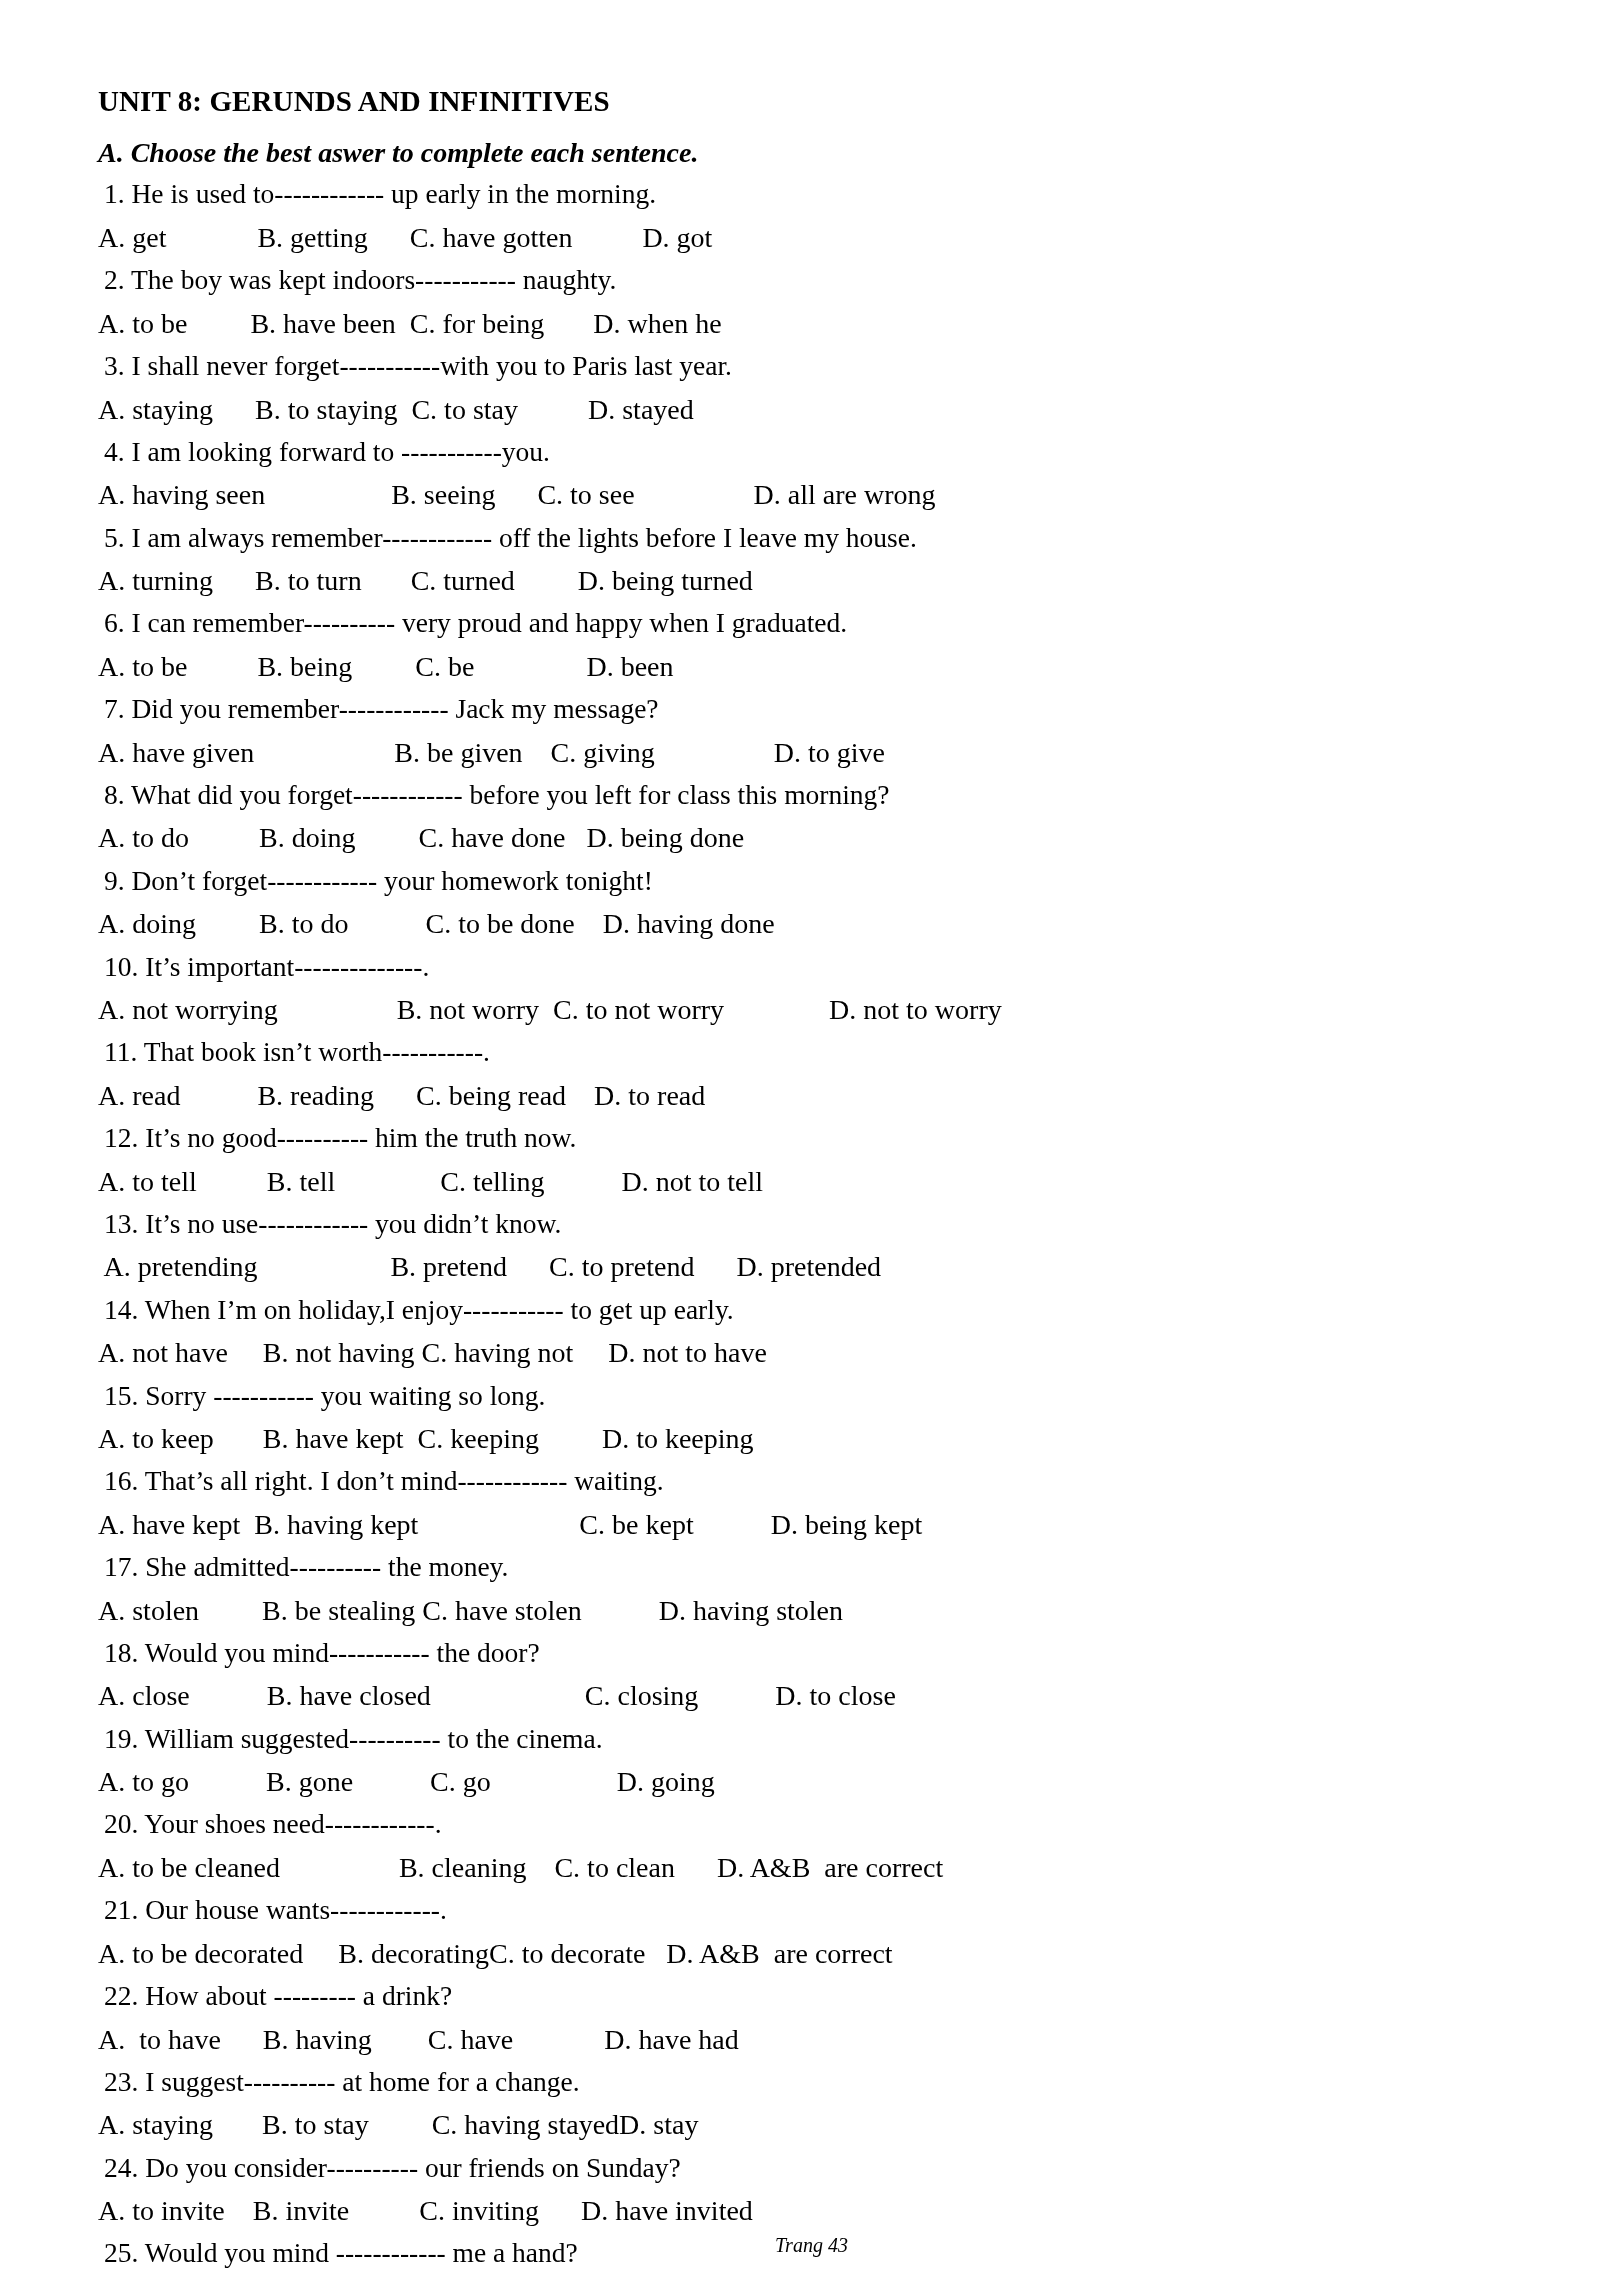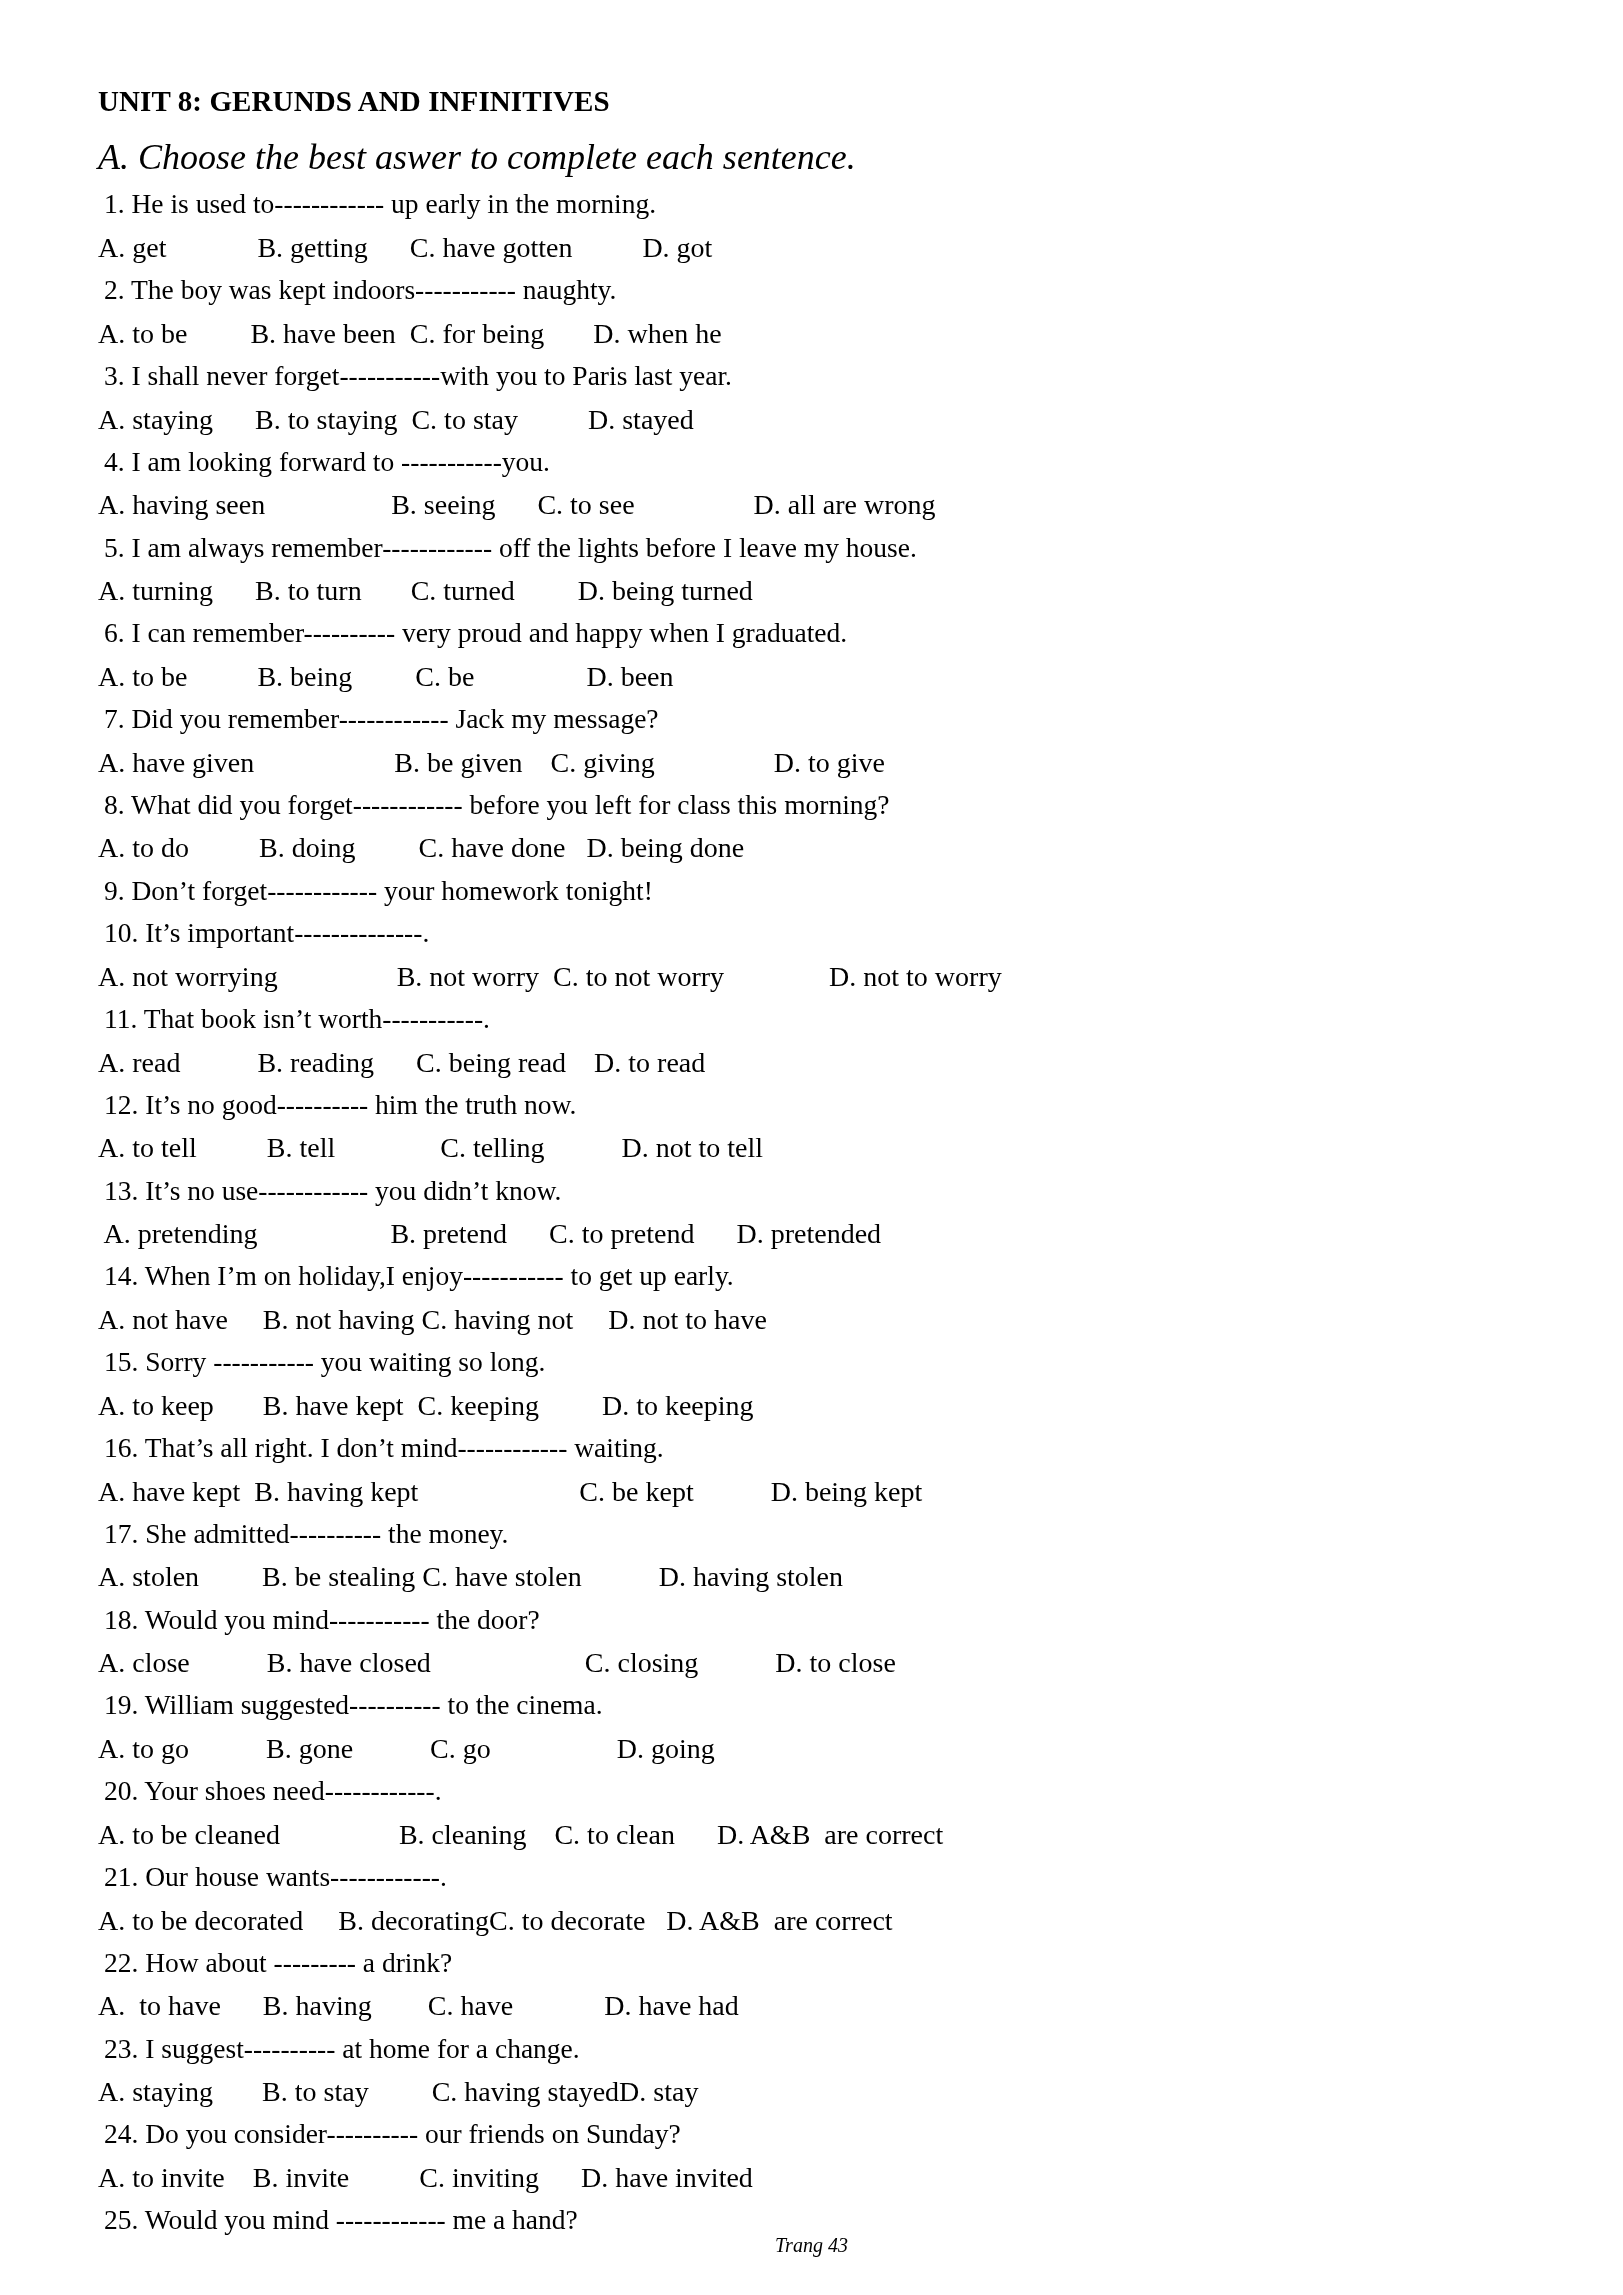--- a/index.html
+++ b/index.html
@@ -23,22 +23,22 @@
     padding: 85px 98px 0 98px;
   }
   .doc-title {
     font-size: 29px;
     font-weight: bold;
     letter-spacing: 0.1px;
     margin: 0 0 17px 0;
     line-height: 1.15;
   }
   .section-head {
-    font-size: 36px;
-    font-weight: normal;
+    font-size: 28px;
+    font-weight: bold;
     font-style: italic;
     margin: 0 0 2.6px 0;
     line-height: 1.25;
   }
   .q-line {
     font-size: 27.5px;
     line-height: 1.33;
     white-space: pre;
     margin: 6px;
   }
@@ -78,20 +78,21 @@
       <div class="opt-line">A. having seen                  B. seeing      C. to see                 D. all are wrong</div>
       <div class="q-line">5. I am always remember------------ off the lights before I leave my house.</div>
       <div class="opt-line">A. turning      B. to turn       C. turned         D. being turned</div>
       <div class="q-line">6. I can remember---------- very proud and happy when I graduated.</div>
       <div class="opt-line">A. to be          B. being         C. be                D. been</div>
       <div class="q-line">7. Did you remember------------ Jack my message?</div>
       <div class="opt-line">A. have given                    B. be given    C. giving                 D. to give</div>
       <div class="q-line">8. What did you forget------------ before you left for class this morning?</div>
       <div class="opt-line">A. to do          B. doing         C. have done   D. being done</div>
       <div class="q-line">9. Don’t forget------------ your homework tonight!</div>
+      <div class="opt-line">A. doing         B. to do           C. to be done    D. having done</div>
       <div class="q-line">10. It’s important--------------.</div>
       <div class="opt-line">A. not worrying                 B. not worry  C. to not worry               D. not to worry</div>
       <div class="q-line">11. That book isn’t worth-----------.</div>
       <div class="opt-line">A. read           B. reading      C. being read    D. to read</div>
       <div class="q-line">12. It’s no good---------- him the truth now.</div>
       <div class="opt-line">A. to tell          B. tell               C. telling           D. not to tell</div>
       <div class="q-line">13. It’s no use------------ you didn’t know.</div>
       <div class="opt-line"> A. pretending                   B. pretend      C. to pretend      D. pretended</div>
       <div class="q-line">14. When I’m on holiday,I enjoy----------- to get up early.</div>
       <div class="opt-line">A. not have     B. not having C. having not     D. not to have</div>

